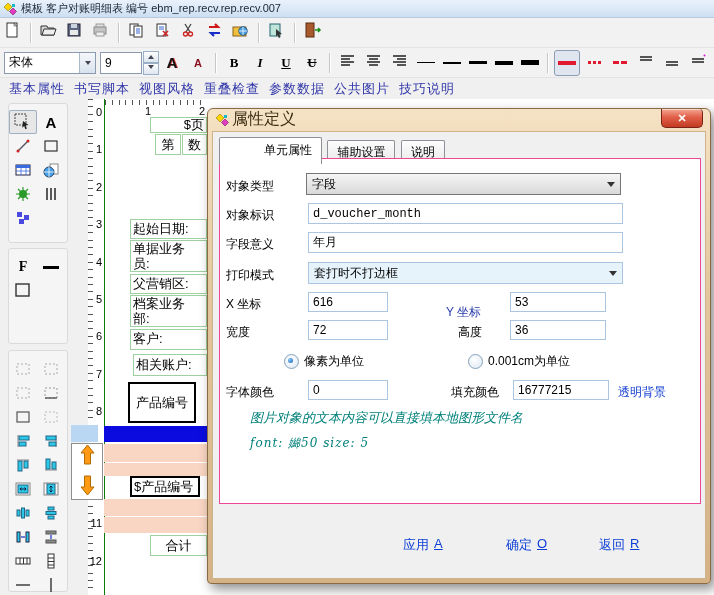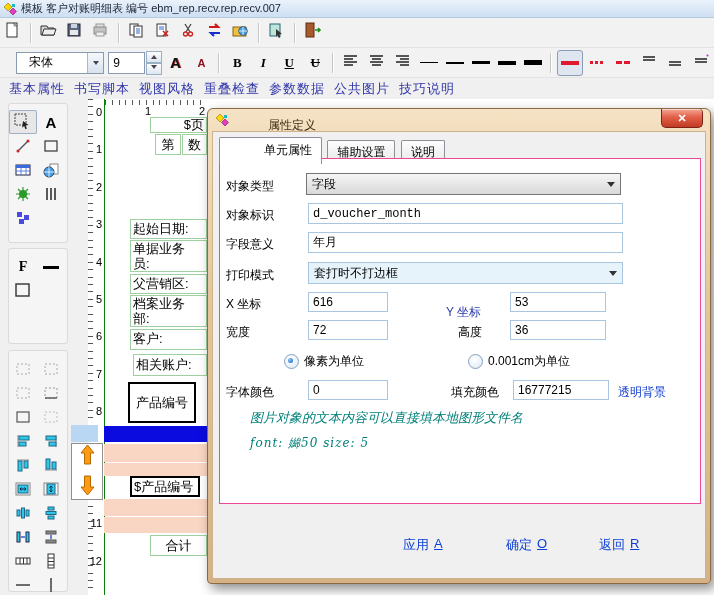--- a/index.html
+++ b/index.html
@@ -16,21 +16,21 @@
   .tbar{position:absolute;left:0;width:714px;background:#f2f2f2;display:flex;align-items:center;}
   .tbar1{top:18px;height:29px;border-bottom:1px solid #e3e3e3;}
   .tbar2{top:48px;height:29px;border-bottom:1px solid #e3e3e3;}
   .menubar{position:absolute;left:0;top:78px;width:714px;height:21px;background:#f0f0f0;
     display:flex;align-items:center;border-bottom:1px solid #d8d8d8;}
   .menubar .mi{font-size:13px;color:#3136a8;margin-left:9px;letter-spacing:1px;cursor:default;}
   .tb-btn{height:24px;min-width:24px;display:inline-flex;align-items:center;justify-content:center;margin:0 1px;}
   .tb-btn.pressed{border:1px solid #8c9cb4;background:#dfe6f0;border-radius:3px;}
   .sep{width:1px;height:20px;background:#c6c6c6;border-right:1px solid #fff;margin:0 4px;}
   .fcombo{width:86px;height:20px;border:1px solid #8a9ab0;background:#fff;display:inline-flex;
-    align-items:center;font-size:12px;padding-left:12px;position:relative;margin-left:16px;}
+    align-items:center;font-size:12px;padding-left:4px;position:relative;margin-left:4px;}
   .fcombo .dd{position:absolute;right:0;top:0;bottom:0;width:15px;background:linear-gradient(#f5f8fc,#d8e2ee);
     border-left:1px solid #aab8c8;display:flex;align-items:center;justify-content:center;}
   .tri-d{width:0;height:0;border:3px solid transparent;border-top:4px solid #445;margin-top:3px;}
   .tri-u{width:0;height:0;border:3px solid transparent;border-bottom:4px solid #445;margin-bottom:3px;}
   .sizebox{width:36px;height:20px;border:1px solid #8a9ab0;background:#fff;display:inline-flex;
     align-items:center;font-size:12px;padding-left:4px;margin-left:4px;}
   .spin{display:inline-flex;flex-direction:column;margin-left:1px;}
   .spin .sp{width:14px;height:10px;border:1px solid #9ab0c6;background:linear-gradient(#fdfdfd,#dde6f0);
     display:flex;align-items:center;justify-content:center;}
   .bA{font-weight:bold;font-size:15px;color:#111;text-shadow:1px 0 #c33;}
@@ -71,21 +71,21 @@
   
   .fl-blue{position:absolute;left:71px;top:425px;width:27px;height:17px;background:#b9d7f3;z-index:20;}
   .fl-panel{position:absolute;left:71px;top:443px;width:32px;height:57px;background:#fff;
     border:1px solid #8f8f8f;z-index:21;display:flex;flex-direction:column;align-items:center;
     justify-content:center;gap:4px;box-sizing:border-box;}
 
   
   .dialog{position:absolute;left:207px;top:108px;width:504px;height:476px;z-index:50;
     background:linear-gradient(#f5e2c4,#e3c69c 40%,#d4b286);border:1px solid #8a6a45;
     border-radius:6px 6px 4px 4px;box-shadow:4px 5px 12px rgba(0,0,0,.45);box-sizing:border-box;}
-  .dlg-title{position:absolute;left:24px;top:8px;font-size:12px;color:#3c2c12;margin-left:36px;}
+  .dlg-title{position:absolute;left:24px;top:0;font-size:16px;color:#3c2c12;}
   .dlg-close{position:absolute;top:0;right:7px;width:40px;height:18px;
     background:linear-gradient(#f4a793,#e2604a 45%,#c23a22);border:1px solid #7c2217;border-top:none;
     border-radius:0 4px 5px 5px;color:#fff;font-weight:bold;font-size:11px;
     display:flex;align-items:center;justify-content:center;box-shadow:inset 0 1px 0 rgba(255,255,255,.55);}
   .dlg-client{position:absolute;left:4px;top:22px;width:494px;height:448px;background:#f0f0f0;
     border:1px solid #cdb28a;box-sizing:border-box;}
   .tabs{position:absolute;left:6px;top:5px;height:22px;}
   .tab{display:inline-block;padding:3px 9px 3px 9px;border:1px solid #8e9097;border-bottom:none;
     background:linear-gradient(#fdfdfd,#e8e8e8);font-size:12px;margin-right:1px;
     border-radius:2px 2px 0 0;position:relative;top:2px;color:#000;}

